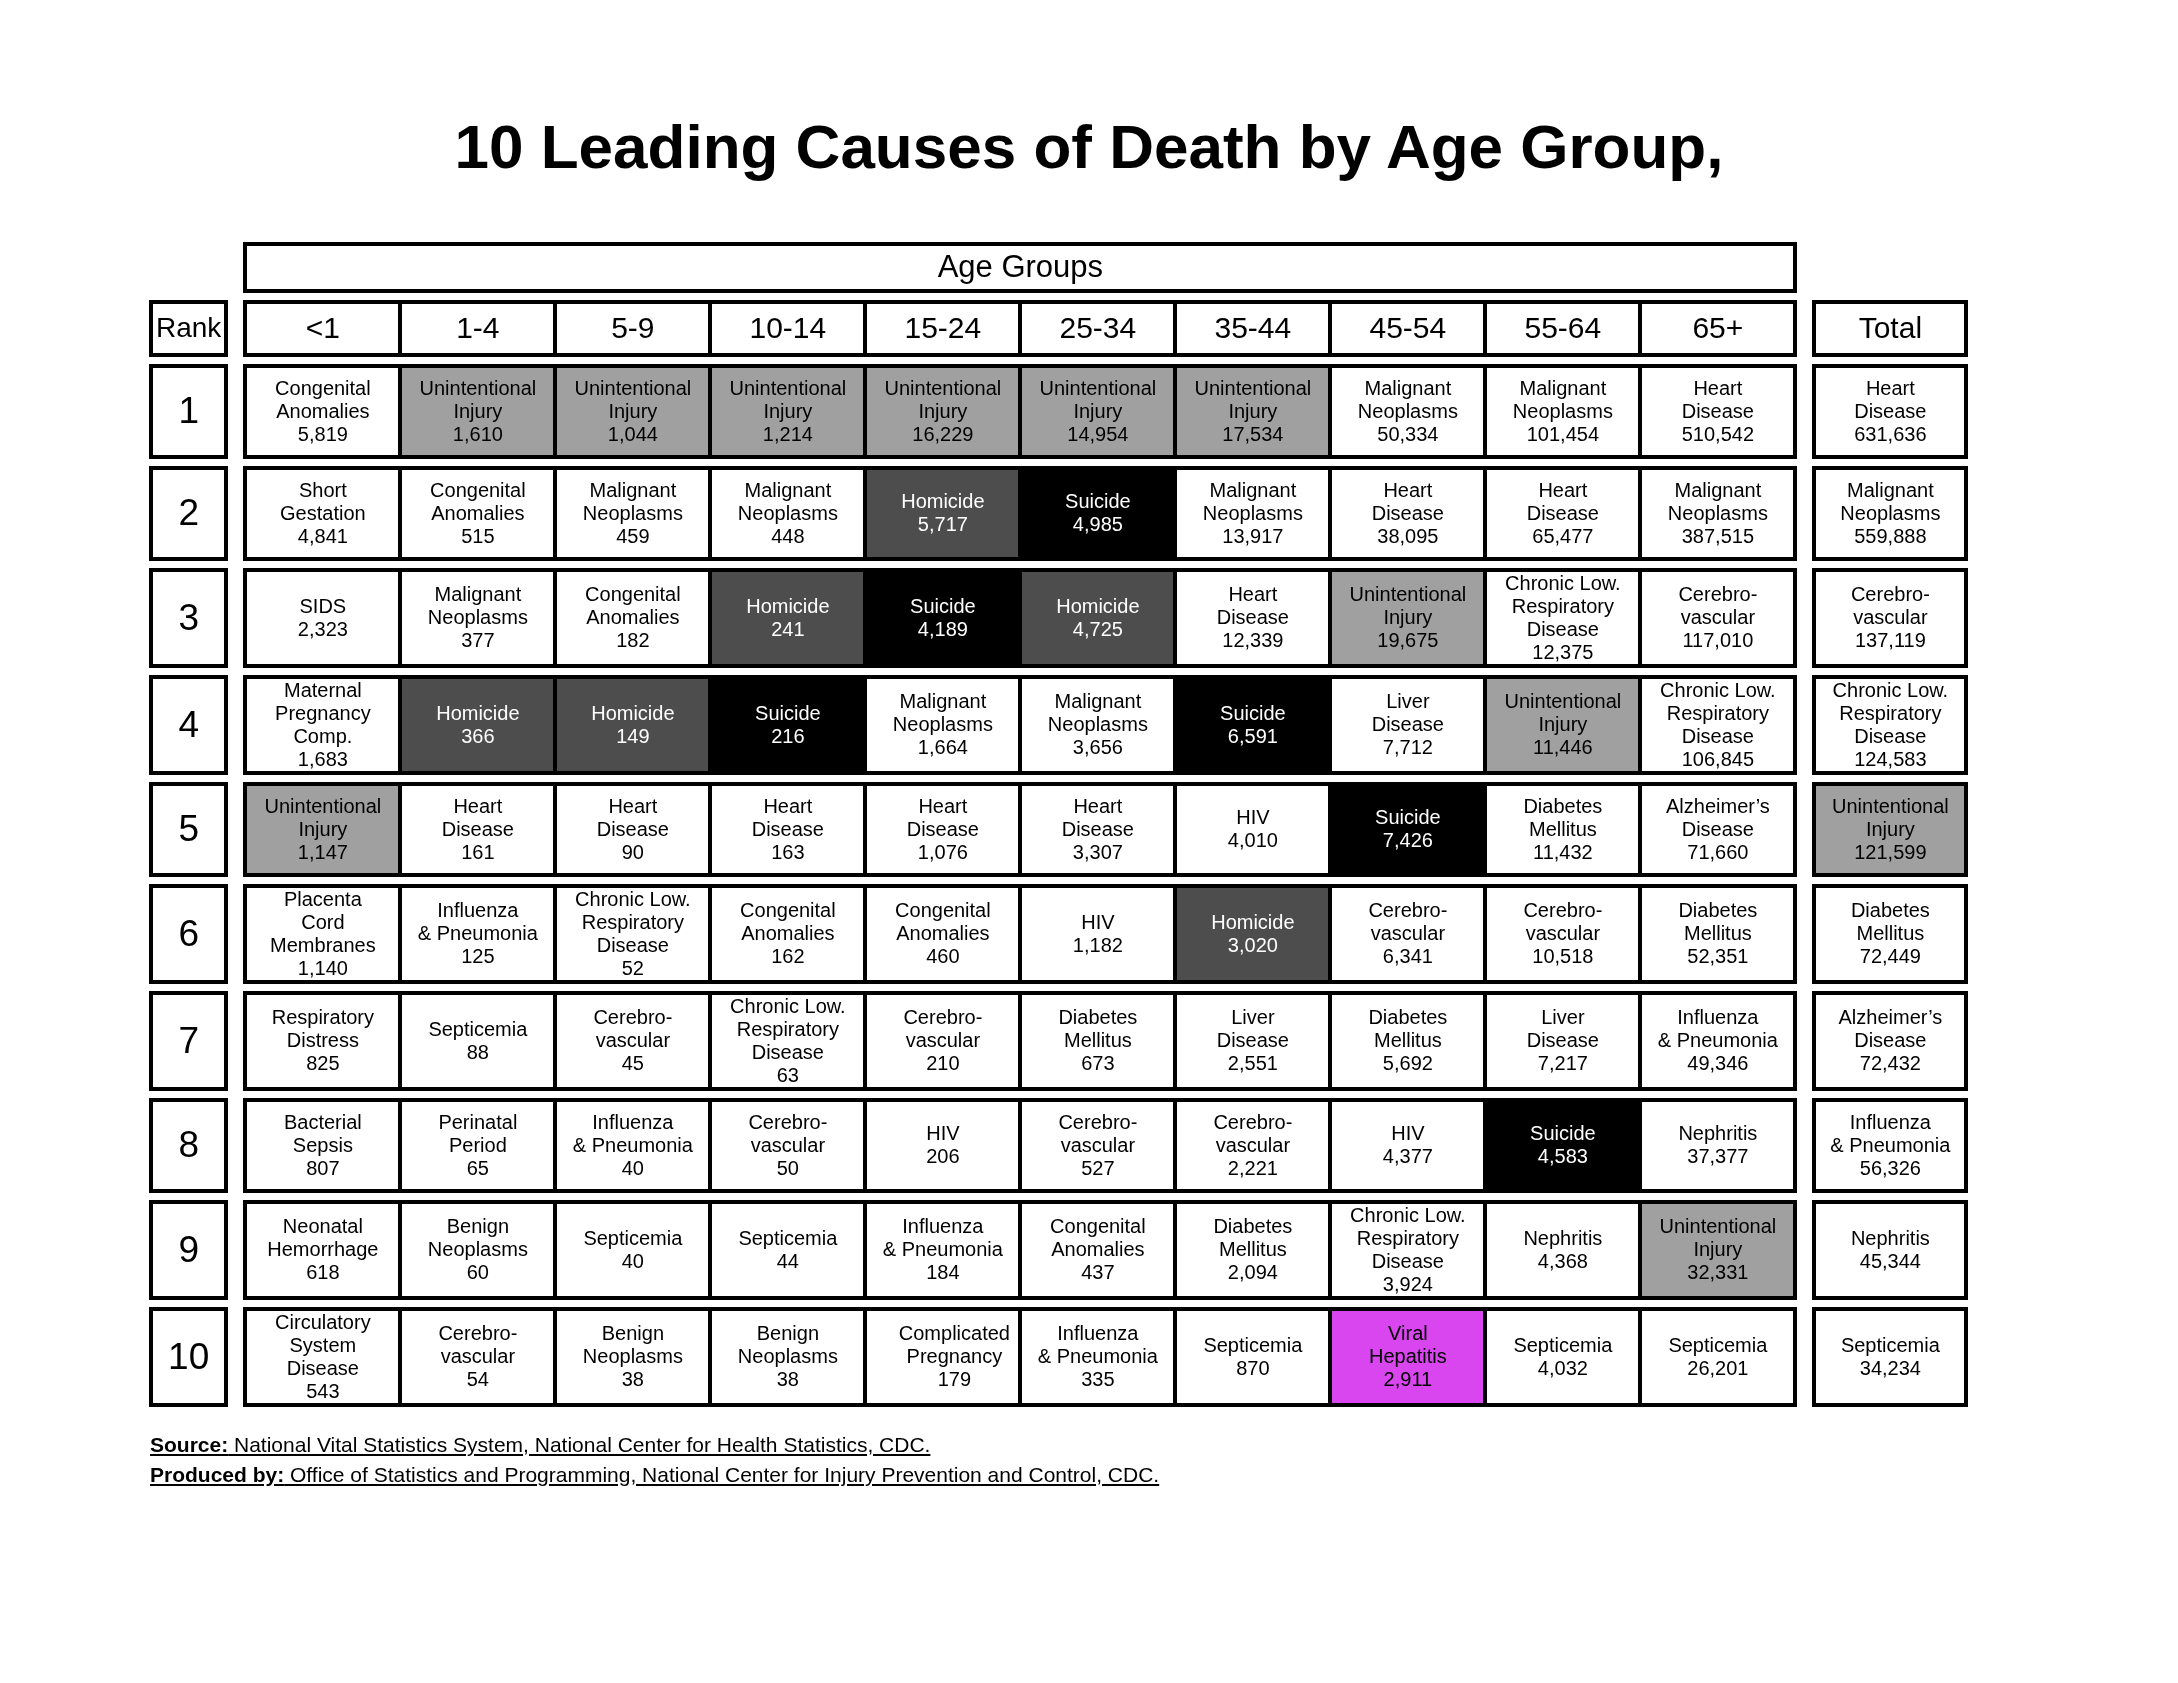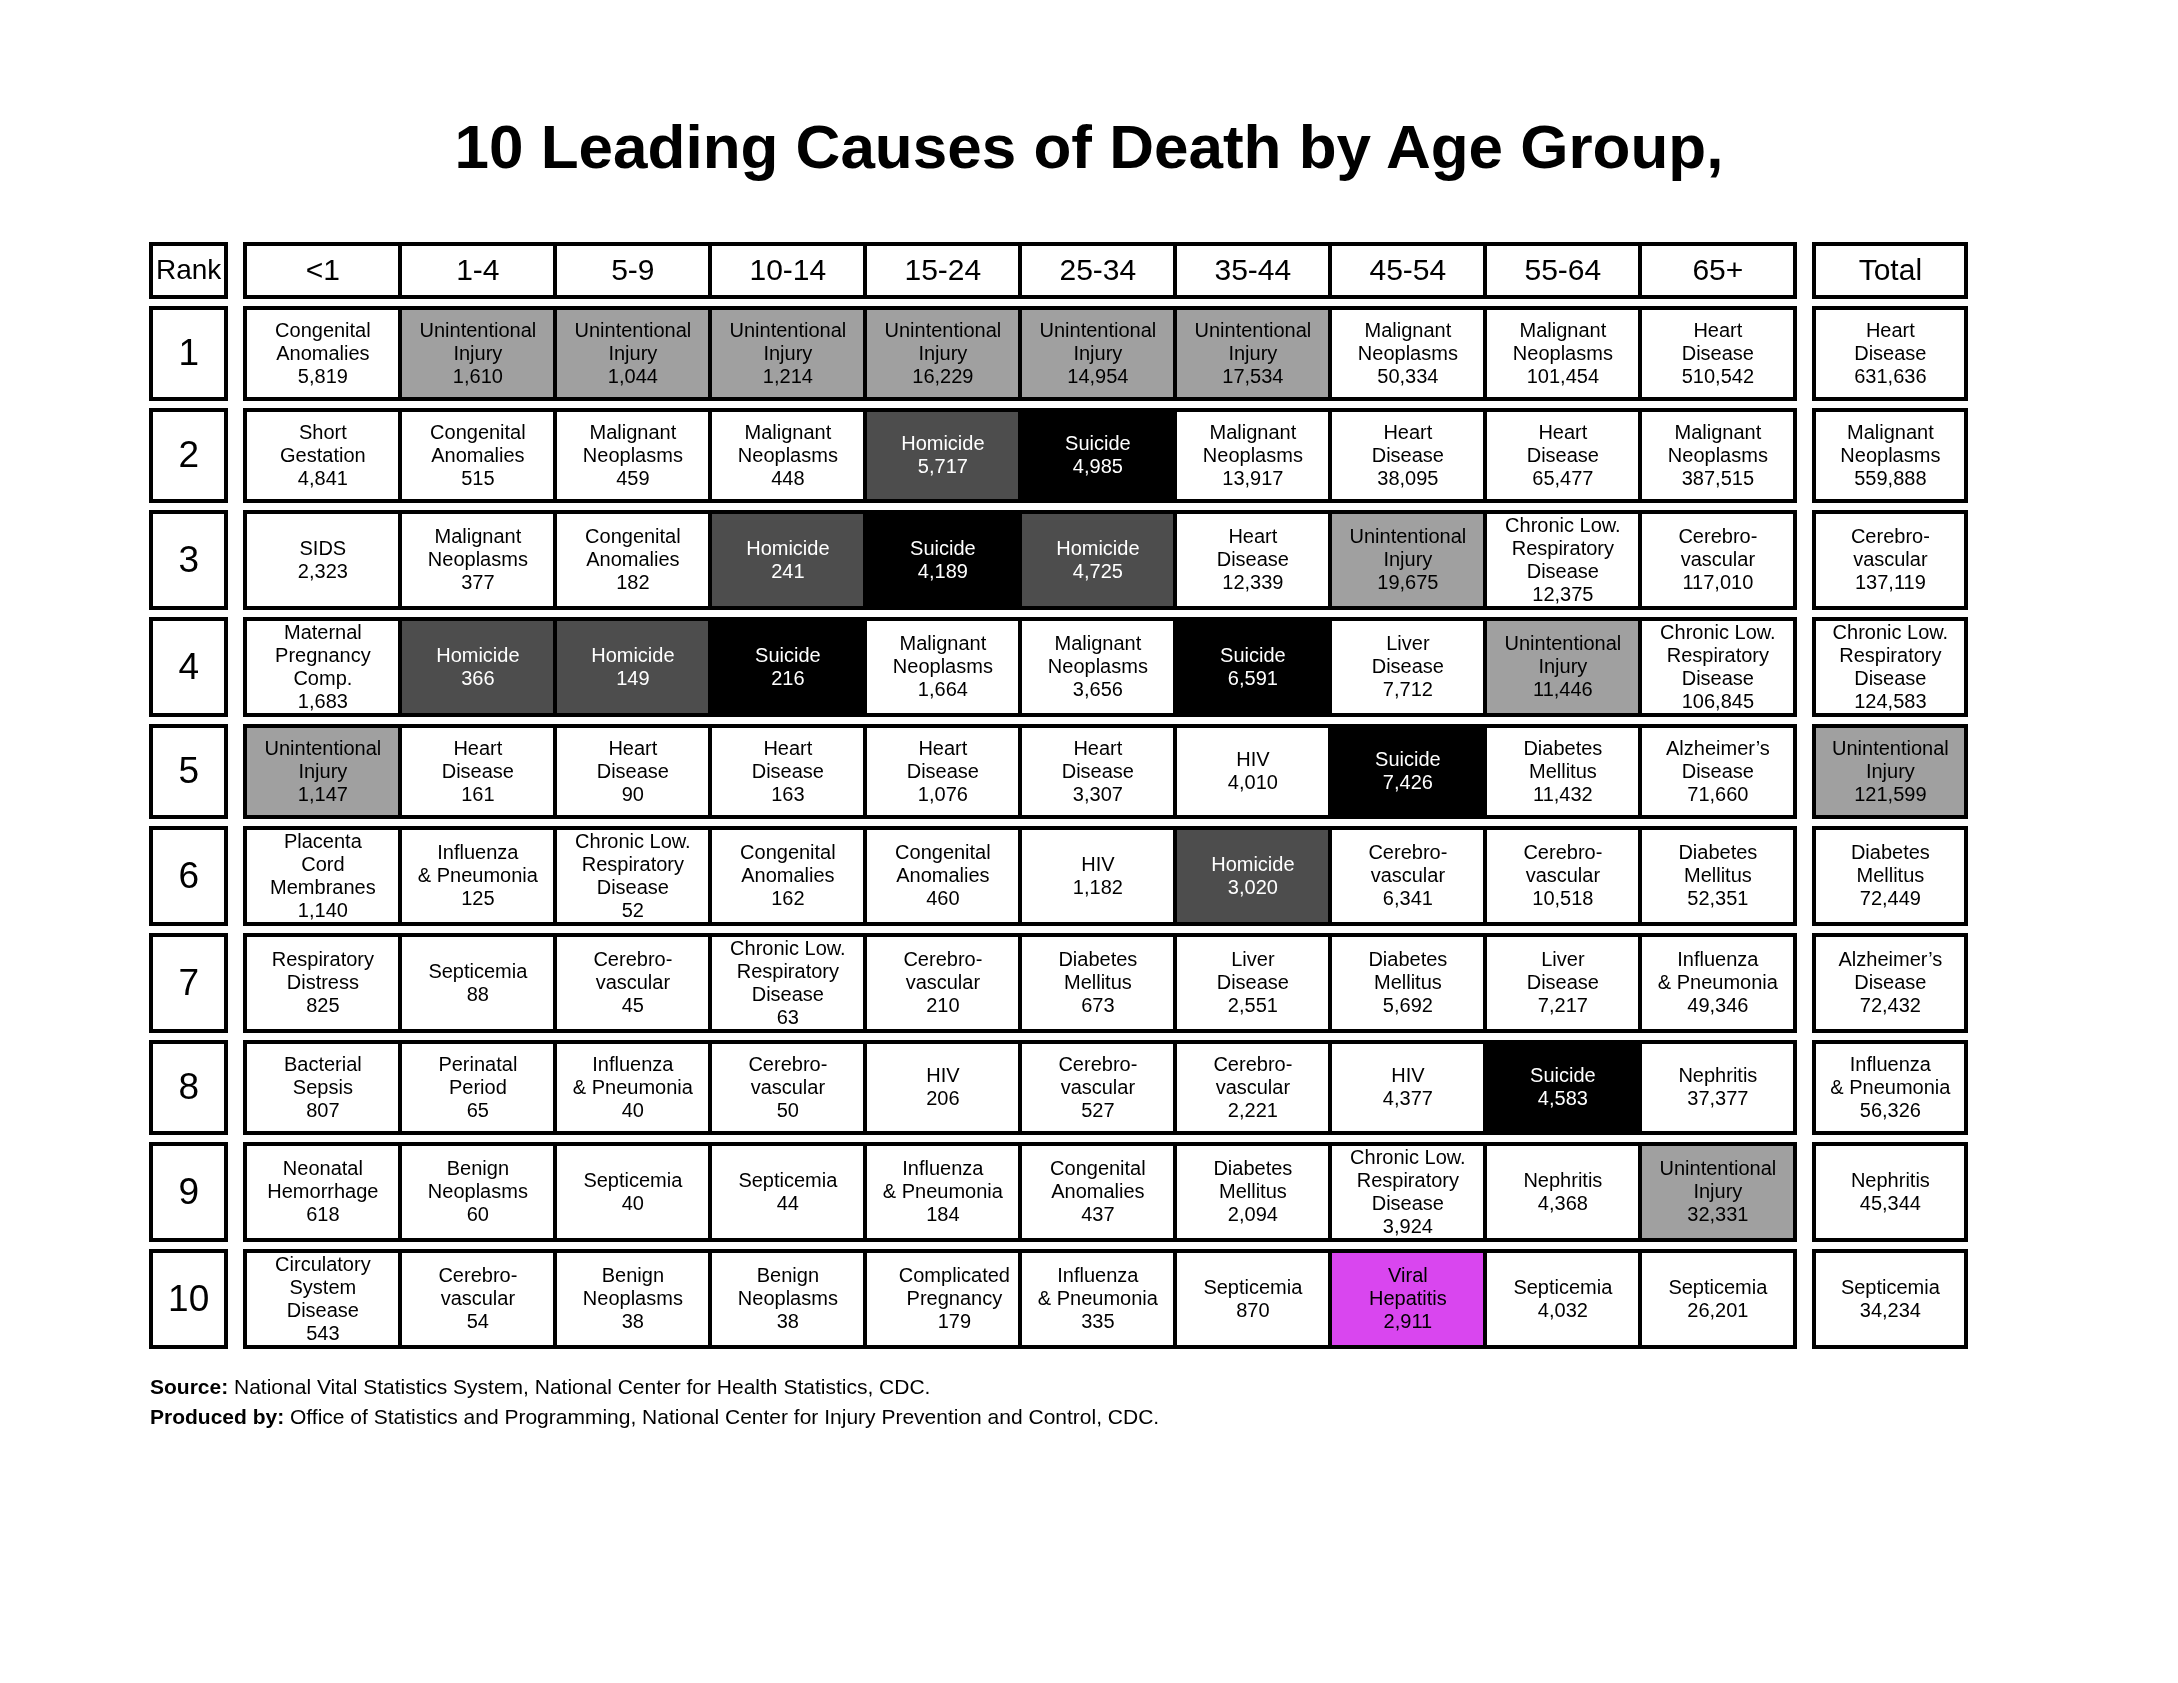--- a/index.html
+++ b/index.html
@@ -66,20 +66,21 @@
   .body-last{border-right:4px solid #000;}
   .total-cell{border:4px solid #000;}
   .cause-line{white-space:pre-line;}
   .s-ui{font-weight:bold;color:#000;}
   .s-hom{font-weight:bold;color:#fff;}
   .s-sui{font-weight:bold;color:#fff;}
   .footer{
     margin:16px 0 0 150px;
     font-size:21px;
     line-height:1.45;
+    text-decoration:underline;
   }
   .footer .lbl{font-weight:bold;}
 </style>
 </head>
 <body>
 
 <div class="page-title">
   <div>10 Leading Causes of Death by Age Group,</div>
 </div>
 
@@ -96,20 +97,25 @@
         <col style="width:155px">
         <col style="width:155px">
         <col style="width:155px">
         <col style="width:155px">
         <col style="width:159px">
       <col style="width:15px">
         <col style="width:156px">
     </colgroup>
     <tbody id="lc-body">
         <tr>
+          <td class="ghost" colspan="2"></td>
+          <td class="agegroups-cell" colspan="10">Age Groups</td>
+          <td class="ghost" colspan="2"></td>
+        </tr>
+        <tr>
           <th class="rank-hdr">Rank</th>
           <td class="ghost"></td>
           <th class="hdr">&lt;1</th>
           <th class="hdr">1-4</th>
           <th class="hdr">5-9</th>
           <th class="hdr">10-14</th>
           <th class="hdr">15-24</th>
           <th class="hdr">25-34</th>
           <th class="hdr">35-44</th>
           <th class="hdr">45-54</th>

